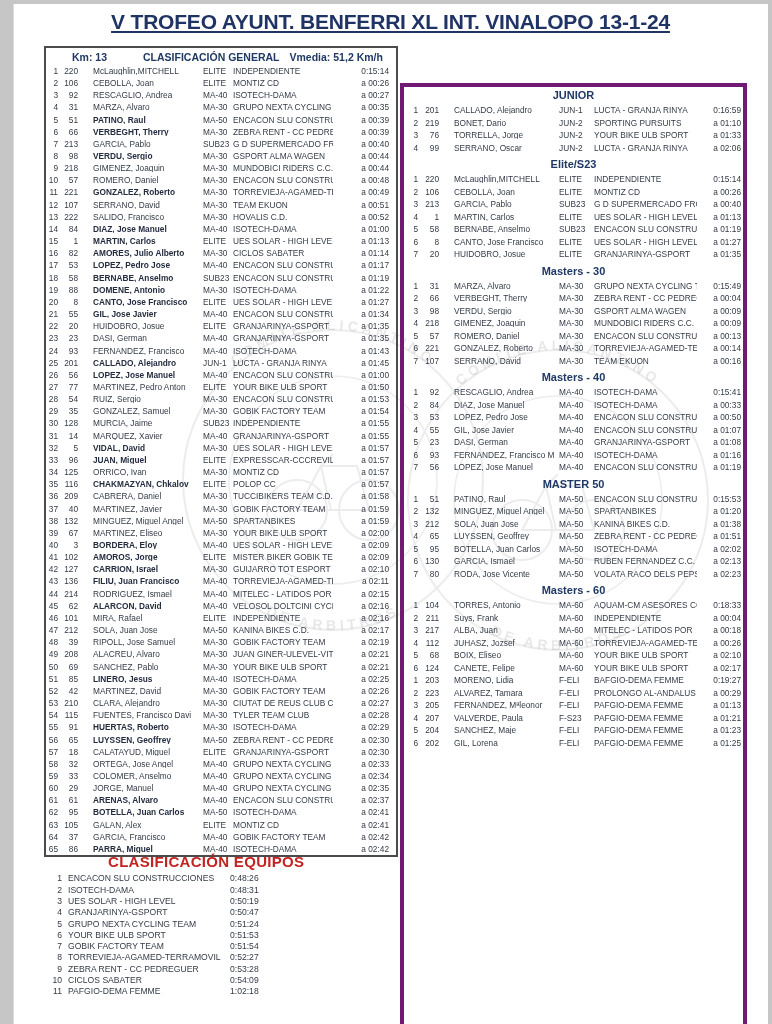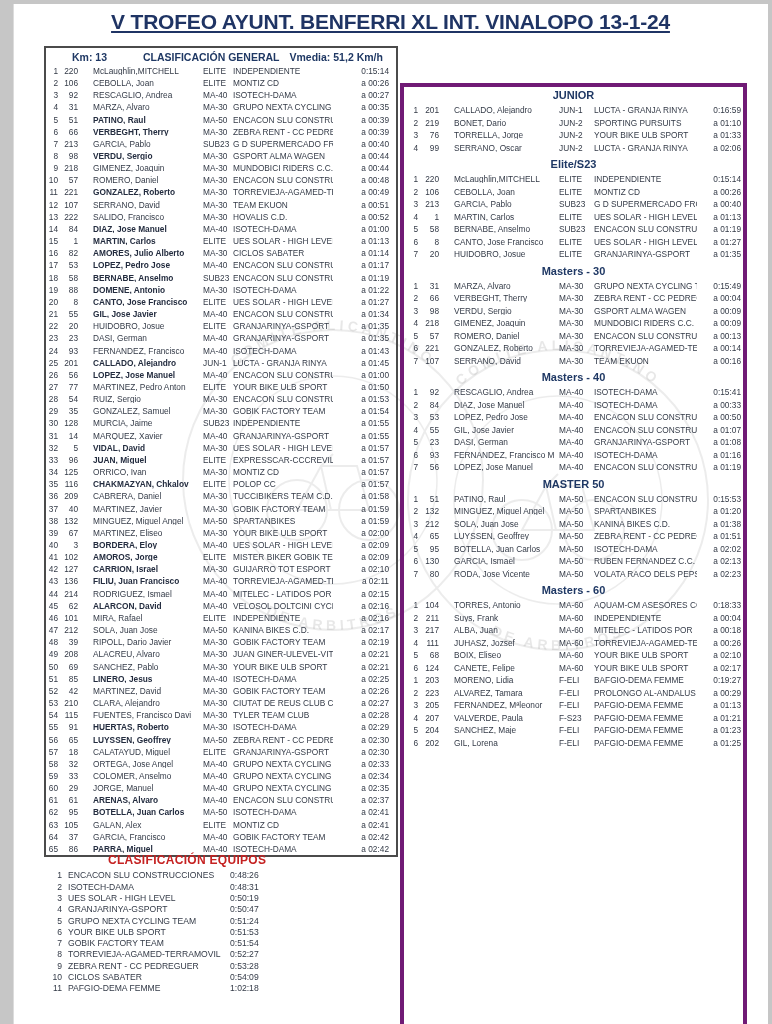--- a/index.html
+++ b/index.html
@@ -57,21 +57,21 @@
   #cat-sections > .cat-hdr:first-child{margin-top:1px;}
   .cat-row{
     grid-template-columns:14px 21px 15px 105px 35px 103px 1fr;
     height:12.5px;
   }
   .cat-row .c-time{padding-right:2px;}
 
   
   .teams{position:absolute;left:31px;top:849px;width:310px;}
   .teams-title{
-    color:#c52222;font-weight:bold;font-size:12px;
+    color:#c52222;font-weight:bold;font-size:15px;
     margin-left:64px;margin-bottom:3px;letter-spacing:0.3px;
   }
   .team-row{
     display:grid;grid-template-columns:18px 6px 162px 60px;
     height:11.3px;align-items:center;font-size:8.6px;color:#333a47;line-height:1;
   }
   .team-row span{white-space:nowrap;overflow:hidden;}
   .t-pos{text-align:right;}
 </style>
 </head>
@@ -539,21 +539,21 @@
           <span class="c-sp"></span>
           <span class="c-name">SOLA, Juan Jose</span>
           <span class="c-cat">MA-50</span>
           <span class="c-team">KANINA BIKES C.D.</span>
           <span class="c-time">a 02:17</span>
         </div>
         <div class="row">
           <span class="c-pos">48</span>
           <span class="c-dorsal">39</span>
           <span class="c-sp"></span>
-          <span class="c-name">RIPOLL, Dario Javier</span>
+          <span class="c-name">RIPOLL, Jose Samuel</span>
           <span class="c-cat">MA-30</span>
           <span class="c-team">GOBIK FACTORY TEAM</span>
           <span class="c-time">a 02:19</span>
         </div>
         <div class="row">
           <span class="c-pos">49</span>
           <span class="c-dorsal">208</span>
           <span class="c-sp"></span>
           <span class="c-name">ALACREU, Alvaro</span>
           <span class="c-cat">MA-30</span>
@@ -1025,21 +1025,21 @@
           <span class="c-pos">3</span>
           <span class="c-dorsal">217</span>
           <span class="c-sp"></span>
           <span class="c-name">ALBA, Juan</span>
           <span class="c-cat">MA-60</span>
           <span class="c-team">MITELEC - LATIDOS POR</span>
           <span class="c-time">a 00:18</span>
         </div>
         <div class="row cat-row">
           <span class="c-pos">4</span>
-          <span class="c-dorsal">111</span>
+          <span class="c-dorsal">112</span>
           <span class="c-sp"></span>
           <span class="c-name">JUHASZ, Jozsef</span>
           <span class="c-cat">MA-60</span>
           <span class="c-team">TORREVIEJA-AGAMED-TE</span>
           <span class="c-time">a 00:26</span>
         </div>
         <div class="row cat-row">
           <span class="c-pos">5</span>
           <span class="c-dorsal">68</span>
           <span class="c-sp"></span>

